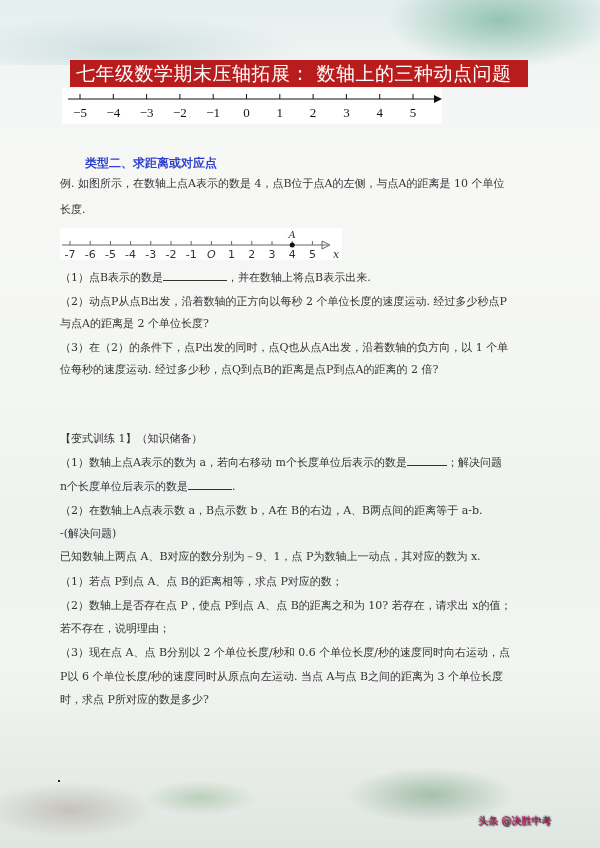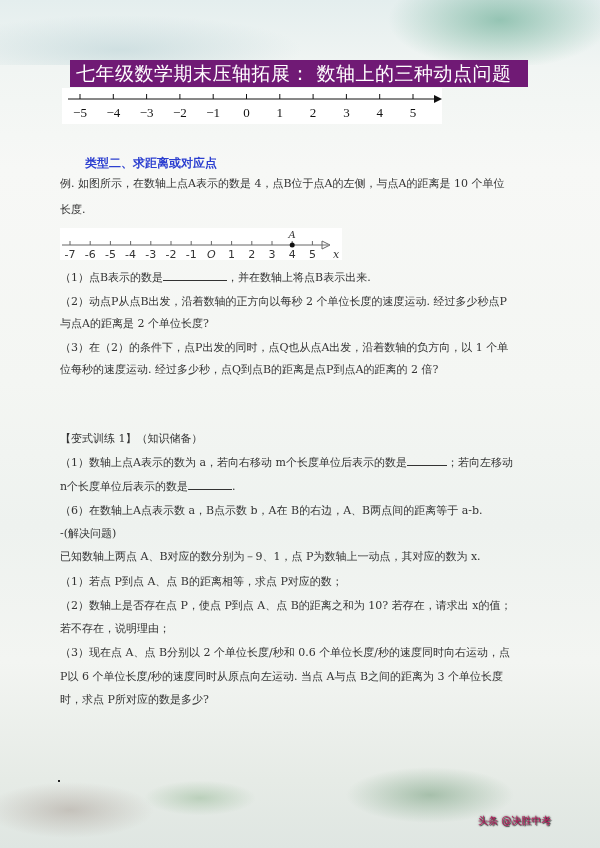--- a/index.html
+++ b/index.html
@@ -20,21 +20,21 @@
                 radial-gradient(ellipse 200px 80px at 430px 600px, rgba(150,175,170,0.3), rgba(150,175,170,0) 70%);
   }
   .bg-bottom {
     position:absolute; left:0; top:760px; width:600px; height:88px;
     background: radial-gradient(ellipse 120px 40px at 70px 50px, rgba(140,120,110,0.35), rgba(140,120,110,0) 70%),
                 radial-gradient(ellipse 120px 40px at 430px 35px, rgba(90,140,100,0.45), rgba(90,140,100,0) 70%),
                 radial-gradient(ellipse 80px 25px at 200px 38px, rgba(110,160,110,0.35), rgba(110,160,110,0) 70%);
   }
   .title-bar {
     position:absolute; left:70px; top:60px; width:458px; height:27px;
-    background:#701a75; color:#fff;
+    background:#b91c1c; color:#fff;
     font-family:"DejaVu Serif", serif; font-size:19px; line-height:27px;
     white-space:nowrap; padding-left:6px; box-sizing:border-box; letter-spacing:0.5px;
   }
   .numline-top {
     position:absolute; left:62px; top:88px; width:380px; height:36px; background:#fff;
   }
   .numline-top svg, .numline-2 svg { display:block; }
   .section-heading {
     position:absolute; left:60px; top:155px; font-size:12px; color:#2c3fd0; font-weight:bold;margin-left:25px;
   }
@@ -133,26 +133,26 @@
 <div class="para" style="top:268px">
   <span>（1）点B表示的数是</span><span class="blank" style="width:64px"></span><span>，并在数轴上将点B表示出来.</span>
 </div>
 <div class="para" style="top:292px">（2）动点P从点B出发，沿着数轴的正方向以每秒 2 个单位长度的速度运动. 经过多少秒点P</div>
 <div class="para" style="top:314px">与点A的距离是 2 个单位长度?</div>
 <div class="para" style="top:338px">（3）在（2）的条件下，点P出发的同时，点Q也从点A出发，沿着数轴的负方向，以 1 个单</div>
 <div class="para" style="top:360px">位每秒的速度运动. 经过多少秒，点Q到点B的距离是点P到点A的距离的 2 倍?</div>
 
 <div class="para" style="top:429px">【变式训练 1】（知识储备）</div>
 <div class="para" style="top:453px">
-  <span>（1）数轴上点A表示的数为 a，若向右移动 m个长度单位后表示的数是</span><span class="blank" style="width:40px"></span><span>；若向左移动</span>
+  <span>（1）数轴上点A表示的数为 a，若向右移动 m个长度单位后表示的数是</span><span class="blank" style="width:40px"></span><span>；解决问题</span>
 </div>
 <div class="para" style="top:477px">
   <span>n个长度单位后表示的数是</span><span class="blank" style="width:44px"></span><span>.</span>
 </div>
-<div class="para" style="top:501px">（6）在数轴上A点表示数 a，B点示数 b，A在 B的右边，A、B两点间的距离等于 a-b.</div>
+<div class="para" style="top:501px">（2）在数轴上A点表示数 a，B点示数 b，A在 B的右边，A、B两点间的距离等于 a-b.</div>
 <div class="para" style="top:524px">-(解决问题)</div>
 <div class="para" style="top:547px">已知数轴上两点 A、B对应的数分别为－9、1，点 P为数轴上一动点，其对应的数为 x.</div>
 <div class="para" style="top:572px">（1）若点 P到点 A、点 B的距离相等，求点 P对应的数；</div>
 <div class="para" style="top:596px">（2）数轴上是否存在点 P，使点 P到点 A、点 B的距离之和为 10? 若存在，请求出 x的值；</div>
 <div class="para" style="top:619px">若不存在，说明理由；</div>
 <div class="para" style="top:643px">（3）现在点 A、点 B分别以 2 个单位长度/秒和 0.6 个单位长度/秒的速度同时向右运动，点</div>
 <div class="para" style="top:667px">P以 6 个单位长度/秒的速度同时从原点向左运动. 当点 A与点 B之间的距离为 3 个单位长度</div>
 <div class="para" style="top:690px">时，求点 P所对应的数是多少?</div>
 
 <div class="dot-mark"></div>

